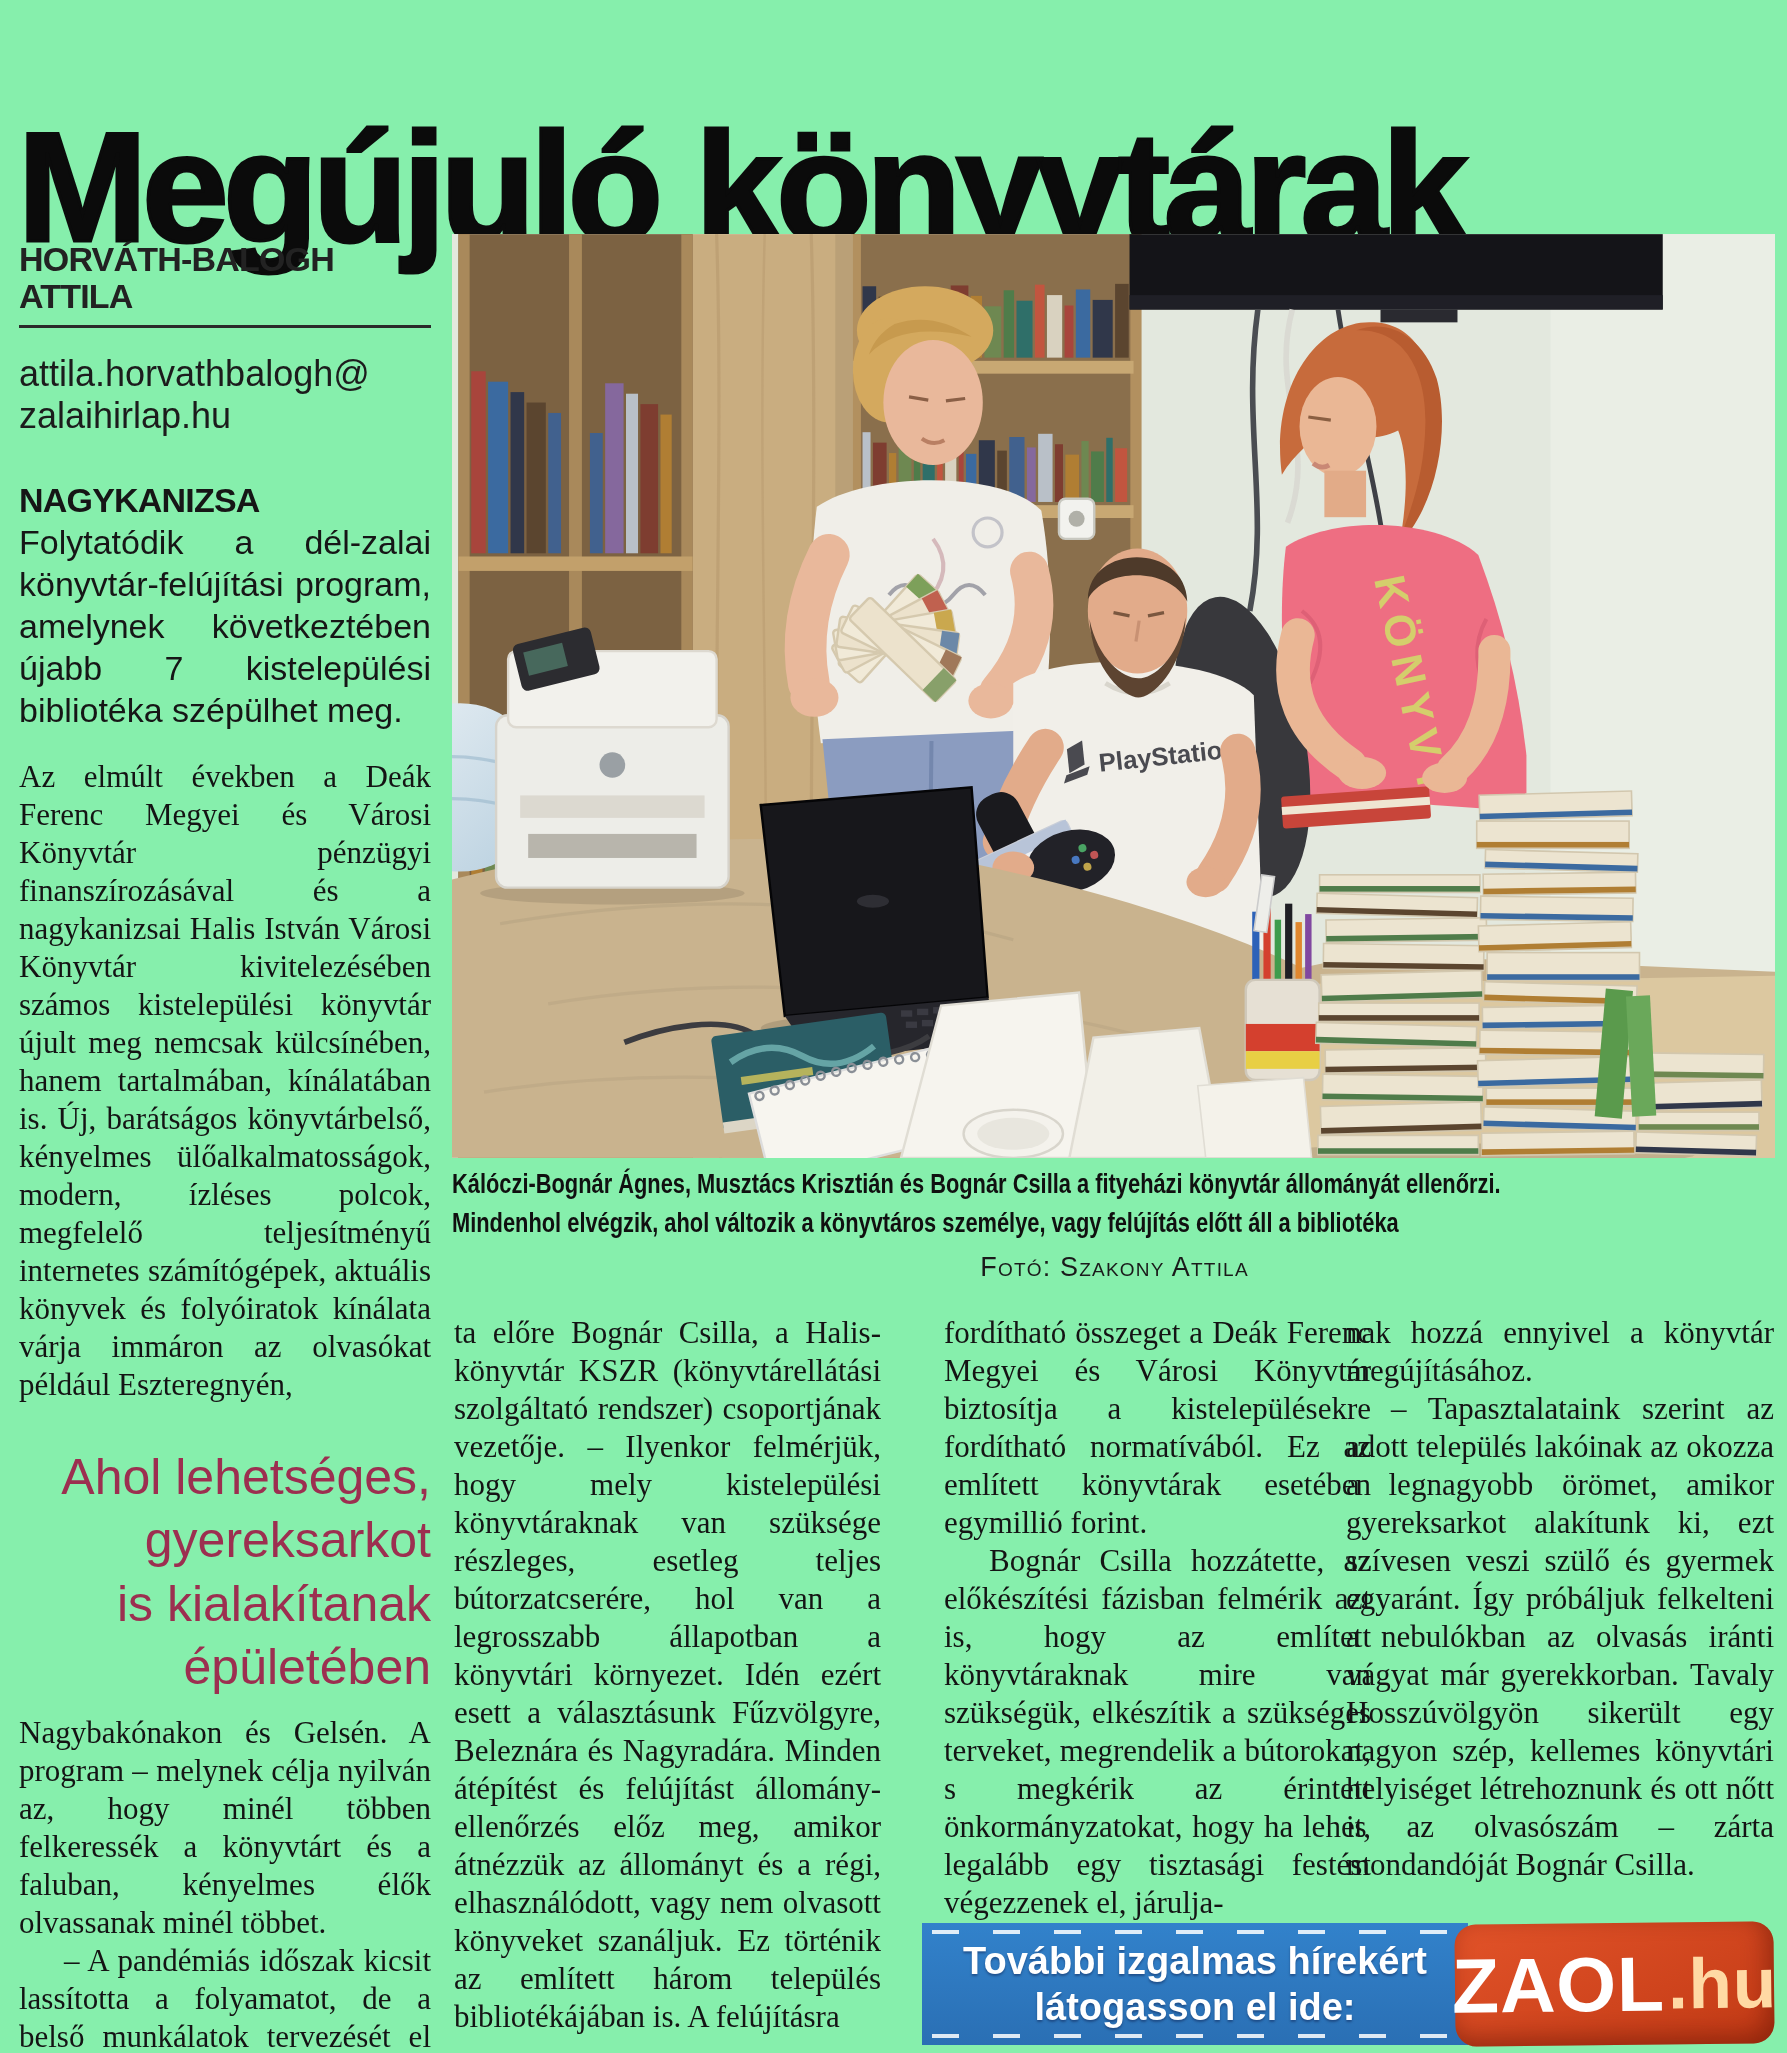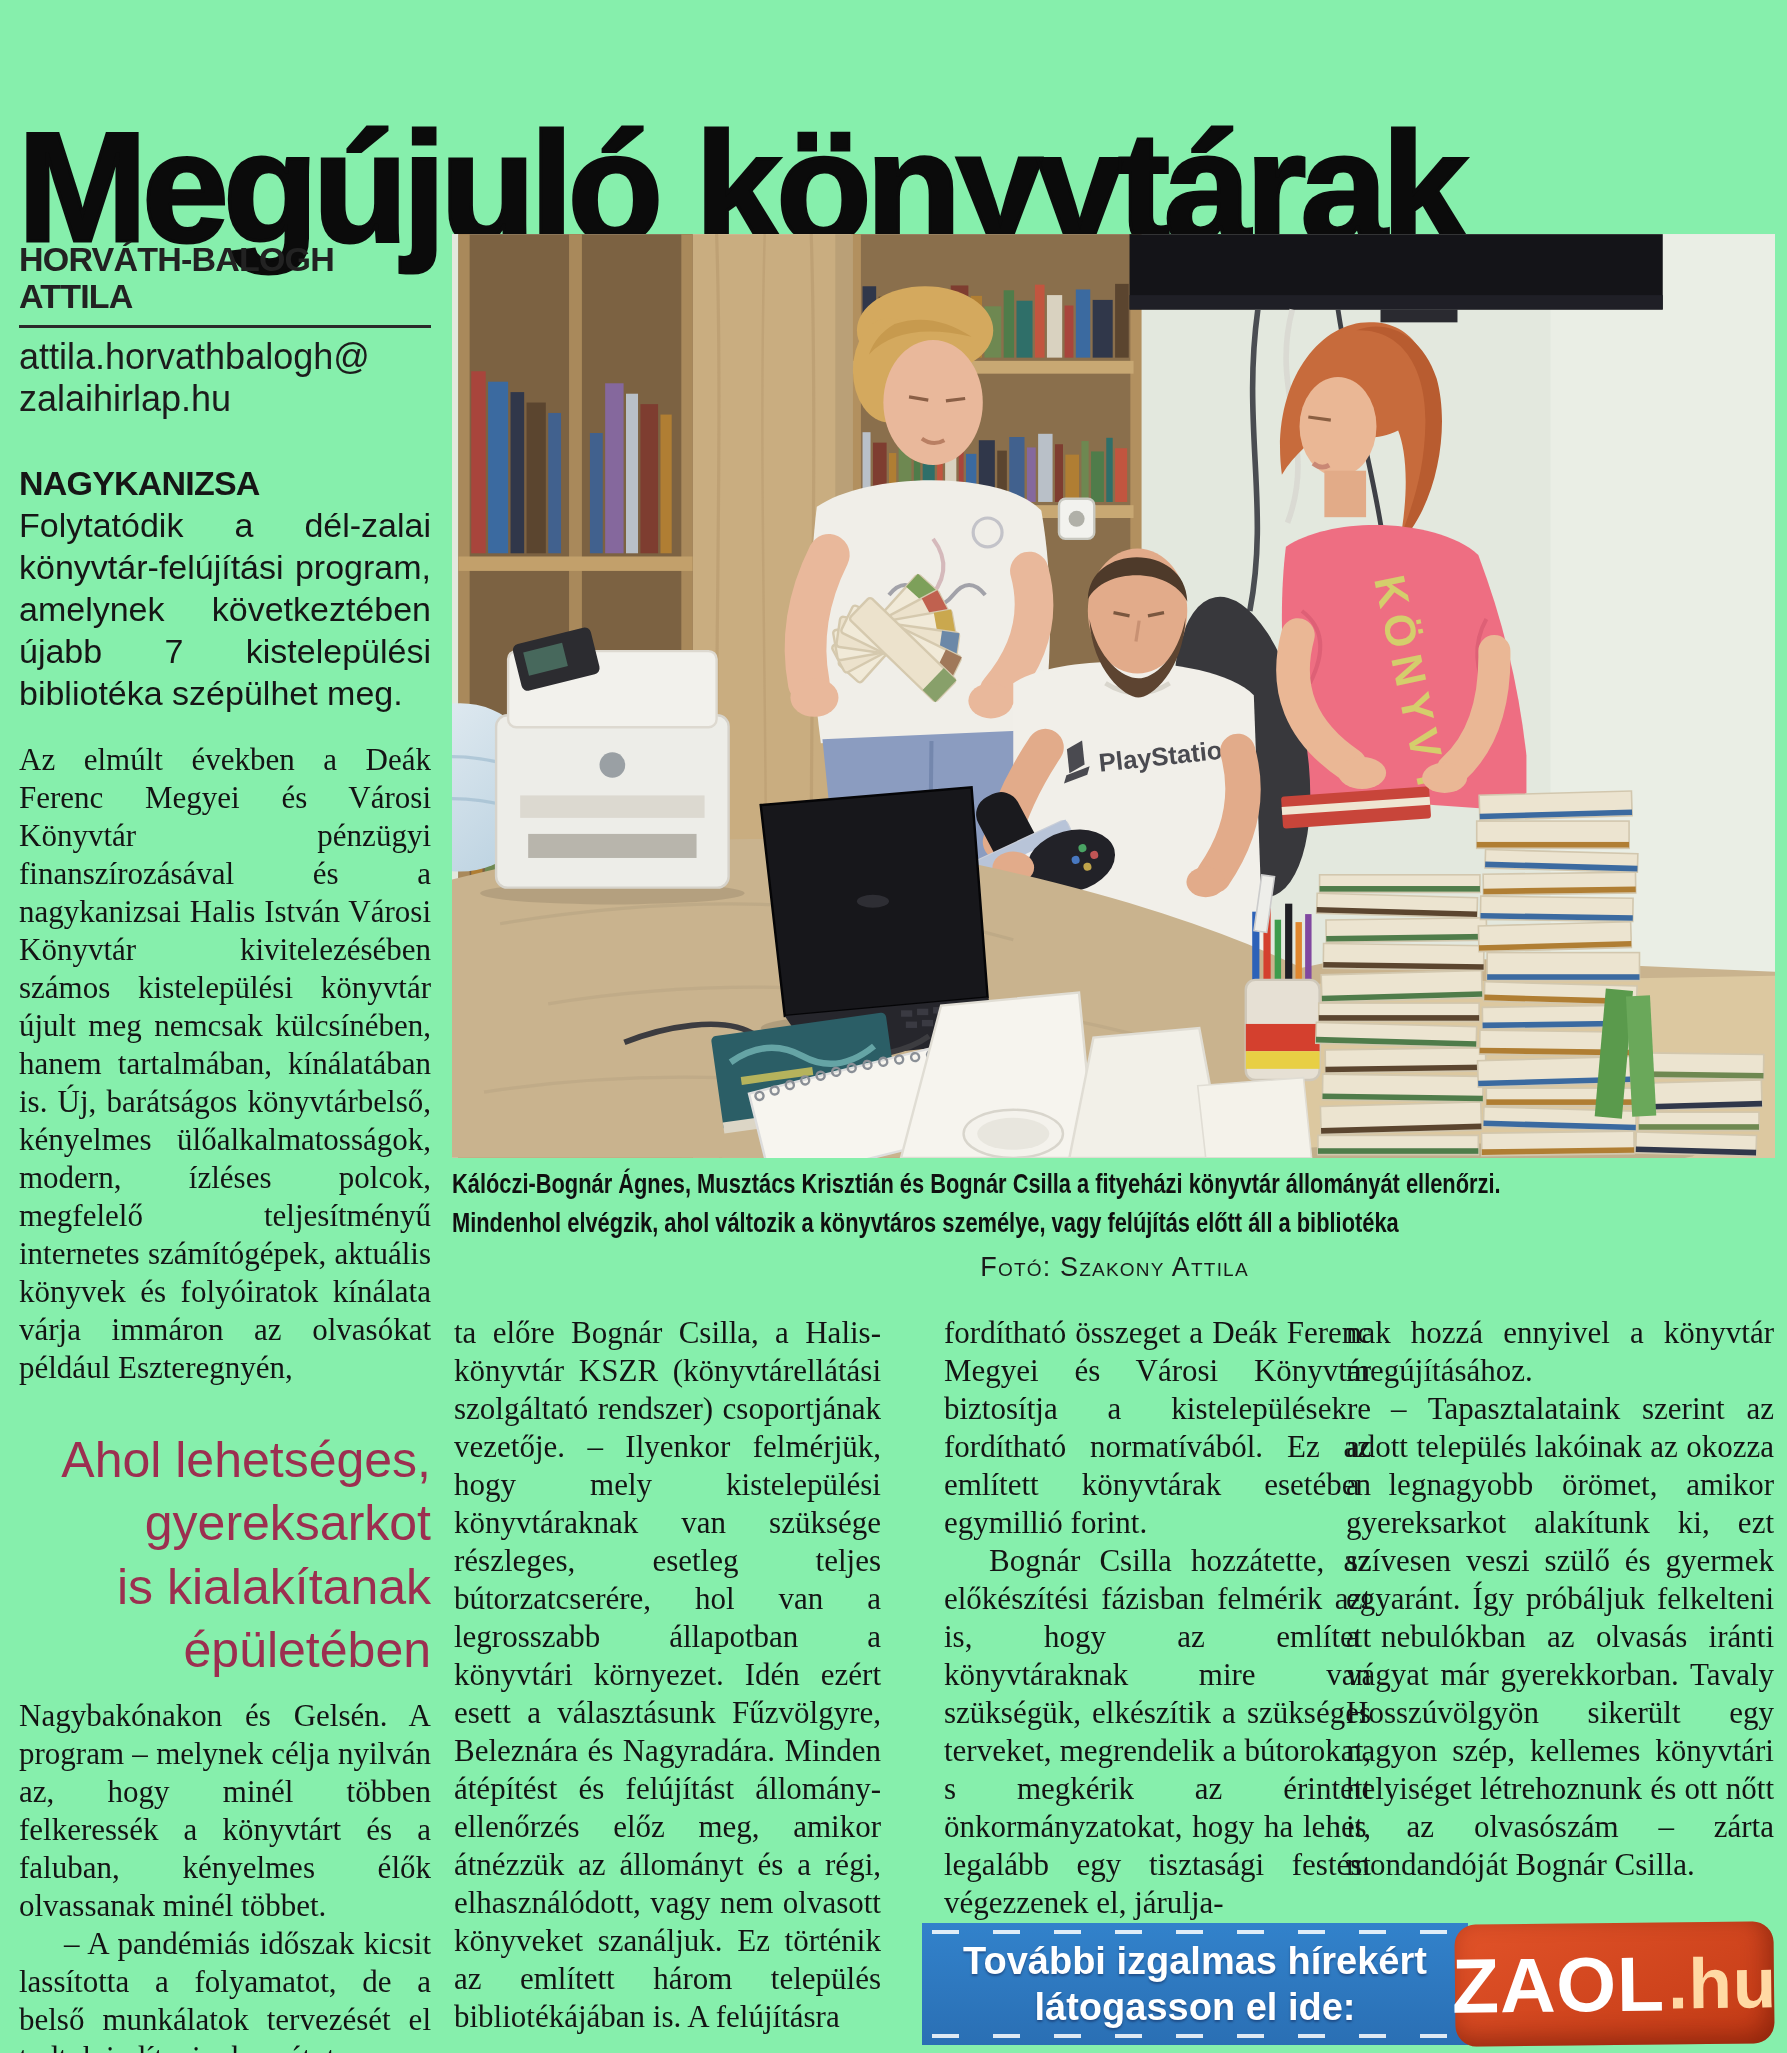--- a/index.html
+++ b/index.html
@@ -5,21 +5,21 @@
   html,body{margin:0;padding:0;background:#e9e7e2;}
   #page{position:relative;width:1787px;height:2053px;background:#86efac;overflow:hidden;
         font-family:"Liberation Serif",serif;color:#141414;}
   .headline{position:absolute;left:17.6px;top:3.2px;width:1765px;white-space:nowrap;
         font-family:"Liberation Sans",sans-serif;font-weight:900;font-size:156px;line-height:1.02;
         letter-spacing:-5.6px;color:#0b0b0b;-webkit-text-stroke:3.2px #0b0b0b;}
   
   .col1{position:absolute;left:19px;top:241px;width:412px;}
   .author{font-family:"Liberation Sans",sans-serif;font-weight:bold;font-size:34px;line-height:1.1;
         letter-spacing:-0.8px;color:#222;padding-bottom:9.6px;border-bottom:3.2px solid #2a2a2a;}
-  .email{font-family:"Liberation Sans",sans-serif;font-size:36px;line-height:1.16;color:#1c1c1c;margin-top:8px;}
+  .email{font-family:"Liberation Sans",sans-serif;font-size:36px;line-height:1.16;color:#1c1c1c;margin-top:25px;}
   .lead{font-family:"Liberation Sans",sans-serif;font-size:34px;line-height:42px;text-align:justify;
         margin:42px 0 0 0;color:#161616;}
   .lead .loc{font-weight:bold;letter-spacing:-0.8px;}
   .serif-p{font-size:31px;line-height:38px;text-align:justify;margin:0;}
   .first-bp{margin-top:27px;font-family:Liberation Serif, serif;}
   .indent{text-indent:45px;}
   .pullquote{font-family:"Liberation Sans",sans-serif;font-size:50px;line-height:1.27;font-weight:400;
         text-align:right;margin:42px 0 14px 0;}
   
   .photo{position:absolute;left:452px;top:234px;width:1323px;height:924px;background:#dfe5da;}

